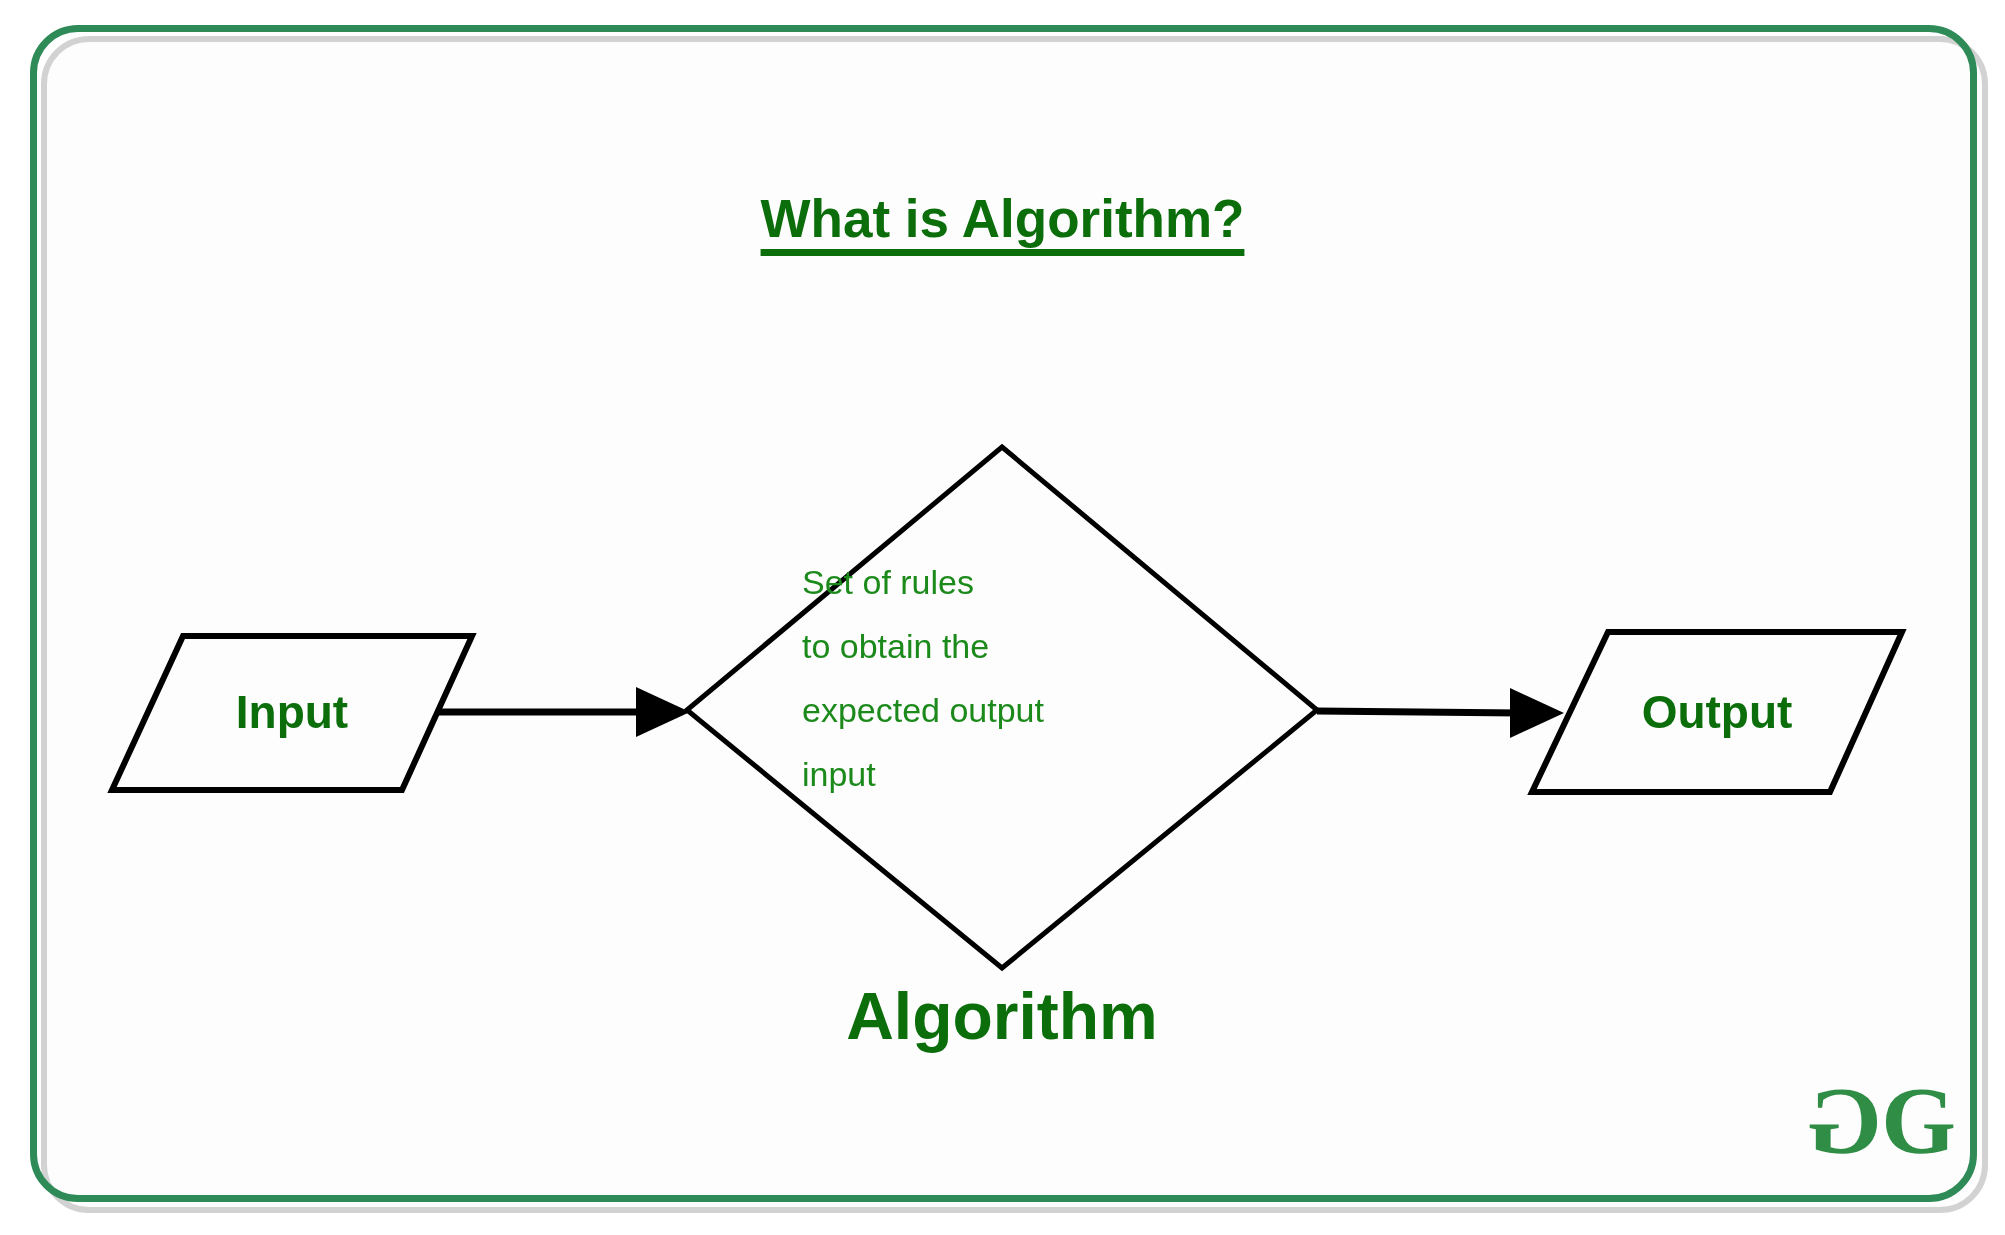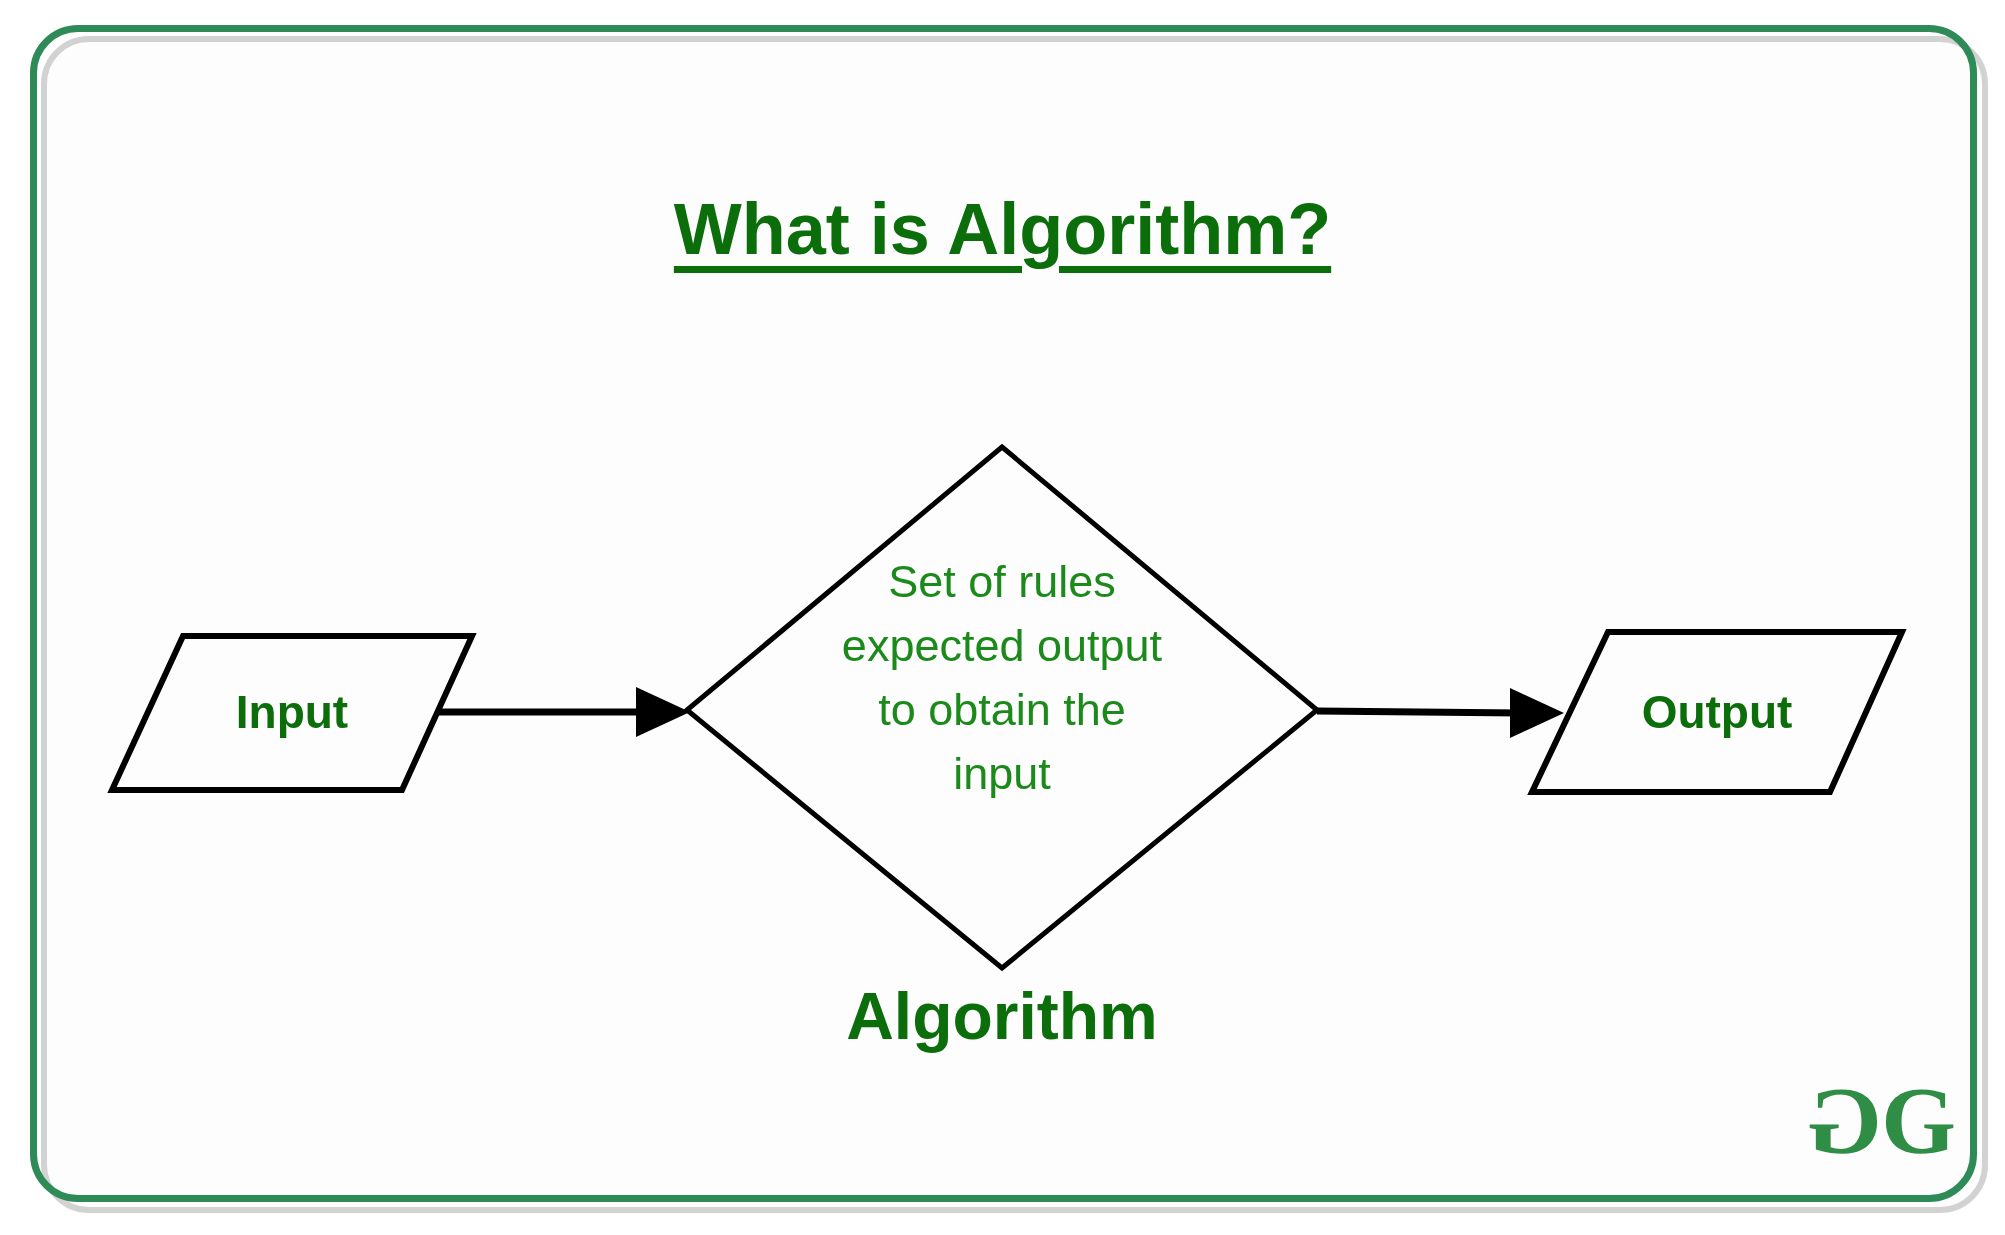--- a/index.html
+++ b/index.html
@@ -13,39 +13,39 @@
   html,body{background:var(--canvas);}
   body{font-family:"Liberation Sans", sans-serif;}
   .stage{position:relative;width:2005px;height:1235px;background:var(--canvas);overflow:hidden;}
 
   .frame{position:absolute;left:30px;top:25px;width:1947px;height:1177px;border-radius:48px;}
   .frame.gray{left:41px;top:36px;border:6px solid var(--border-gray);background:var(--panel);}
   .frame.green{border:7px solid var(--border-green);background:transparent;}
 
   .title{
     position:absolute;left:0;top:188px;width:2005px;text-align:center;
-    font-size:72px;font-weight:bold;color:var(--title-green);
+    font-size:53px;font-weight:bold;color:var(--title-green);
     text-decoration:underline;text-decoration-thickness:7px;text-underline-offset:12px;
   }
 
   svg.diagram{position:absolute;left:0;top:0;width:2005px;height:1235px;}
   .shape{fill:none;stroke:var(--ink);}
   .flow-line{stroke:var(--ink);stroke-width:7;}
   .arrow-head{fill:var(--ink);stroke:none;}
 
   .node-label{
     position:absolute;text-align:center;font-weight:bold;
     font-size:46px;line-height:56px;color:var(--label-green);
   }
   .input-label{left:132px;top:684px;width:320px;}
   .output-label{left:1557px;top:684px;width:320px;}
 
   .process-text{
-    position:absolute;left:802px;top:550px;width:400px;text-align:center;
-    font-size:45px;line-height:64px;color:var(--process-green);
+    position:absolute;left:802px;top:550px;width:400px;
+    font-size:34px;line-height:64px;color:var(--process-green);
   }
 
   .caption{
     position:absolute;left:752px;top:978px;width:500px;text-align:center;
     font-size:66px;font-weight:bold;color:var(--label-green);
   }
 
   .logo{
     position:absolute;right:57px;bottom:66px;
     font-family:"Liberation Serif", serif;font-weight:bold;
@@ -73,22 +73,22 @@
     <polygon class="arrow-head" points="690,712 636,687 636,737"></polygon>
 
     <line class="flow-line" x1="1317" y1="711" x2="1520" y2="713"></line>
     <polygon class="arrow-head" points="1564,713 1510,688 1510,738"></polygon>
   </svg>
 
   <div class="node-label input-label">Input</div>
 
   <div class="process-text">
     <div>Set of rules</div>
+    <div>to obtain the</div>
     <div>expected output</div>
-    <div>to obtain the</div>
     <div>input</div>
   </div>
 
   <div class="node-label output-label">Output</div>
 
   <div class="caption">Algorithm</div>
 
   <div class="logo">
     <span class="g flip">G</span><span class="g">G</span>
   </div>

